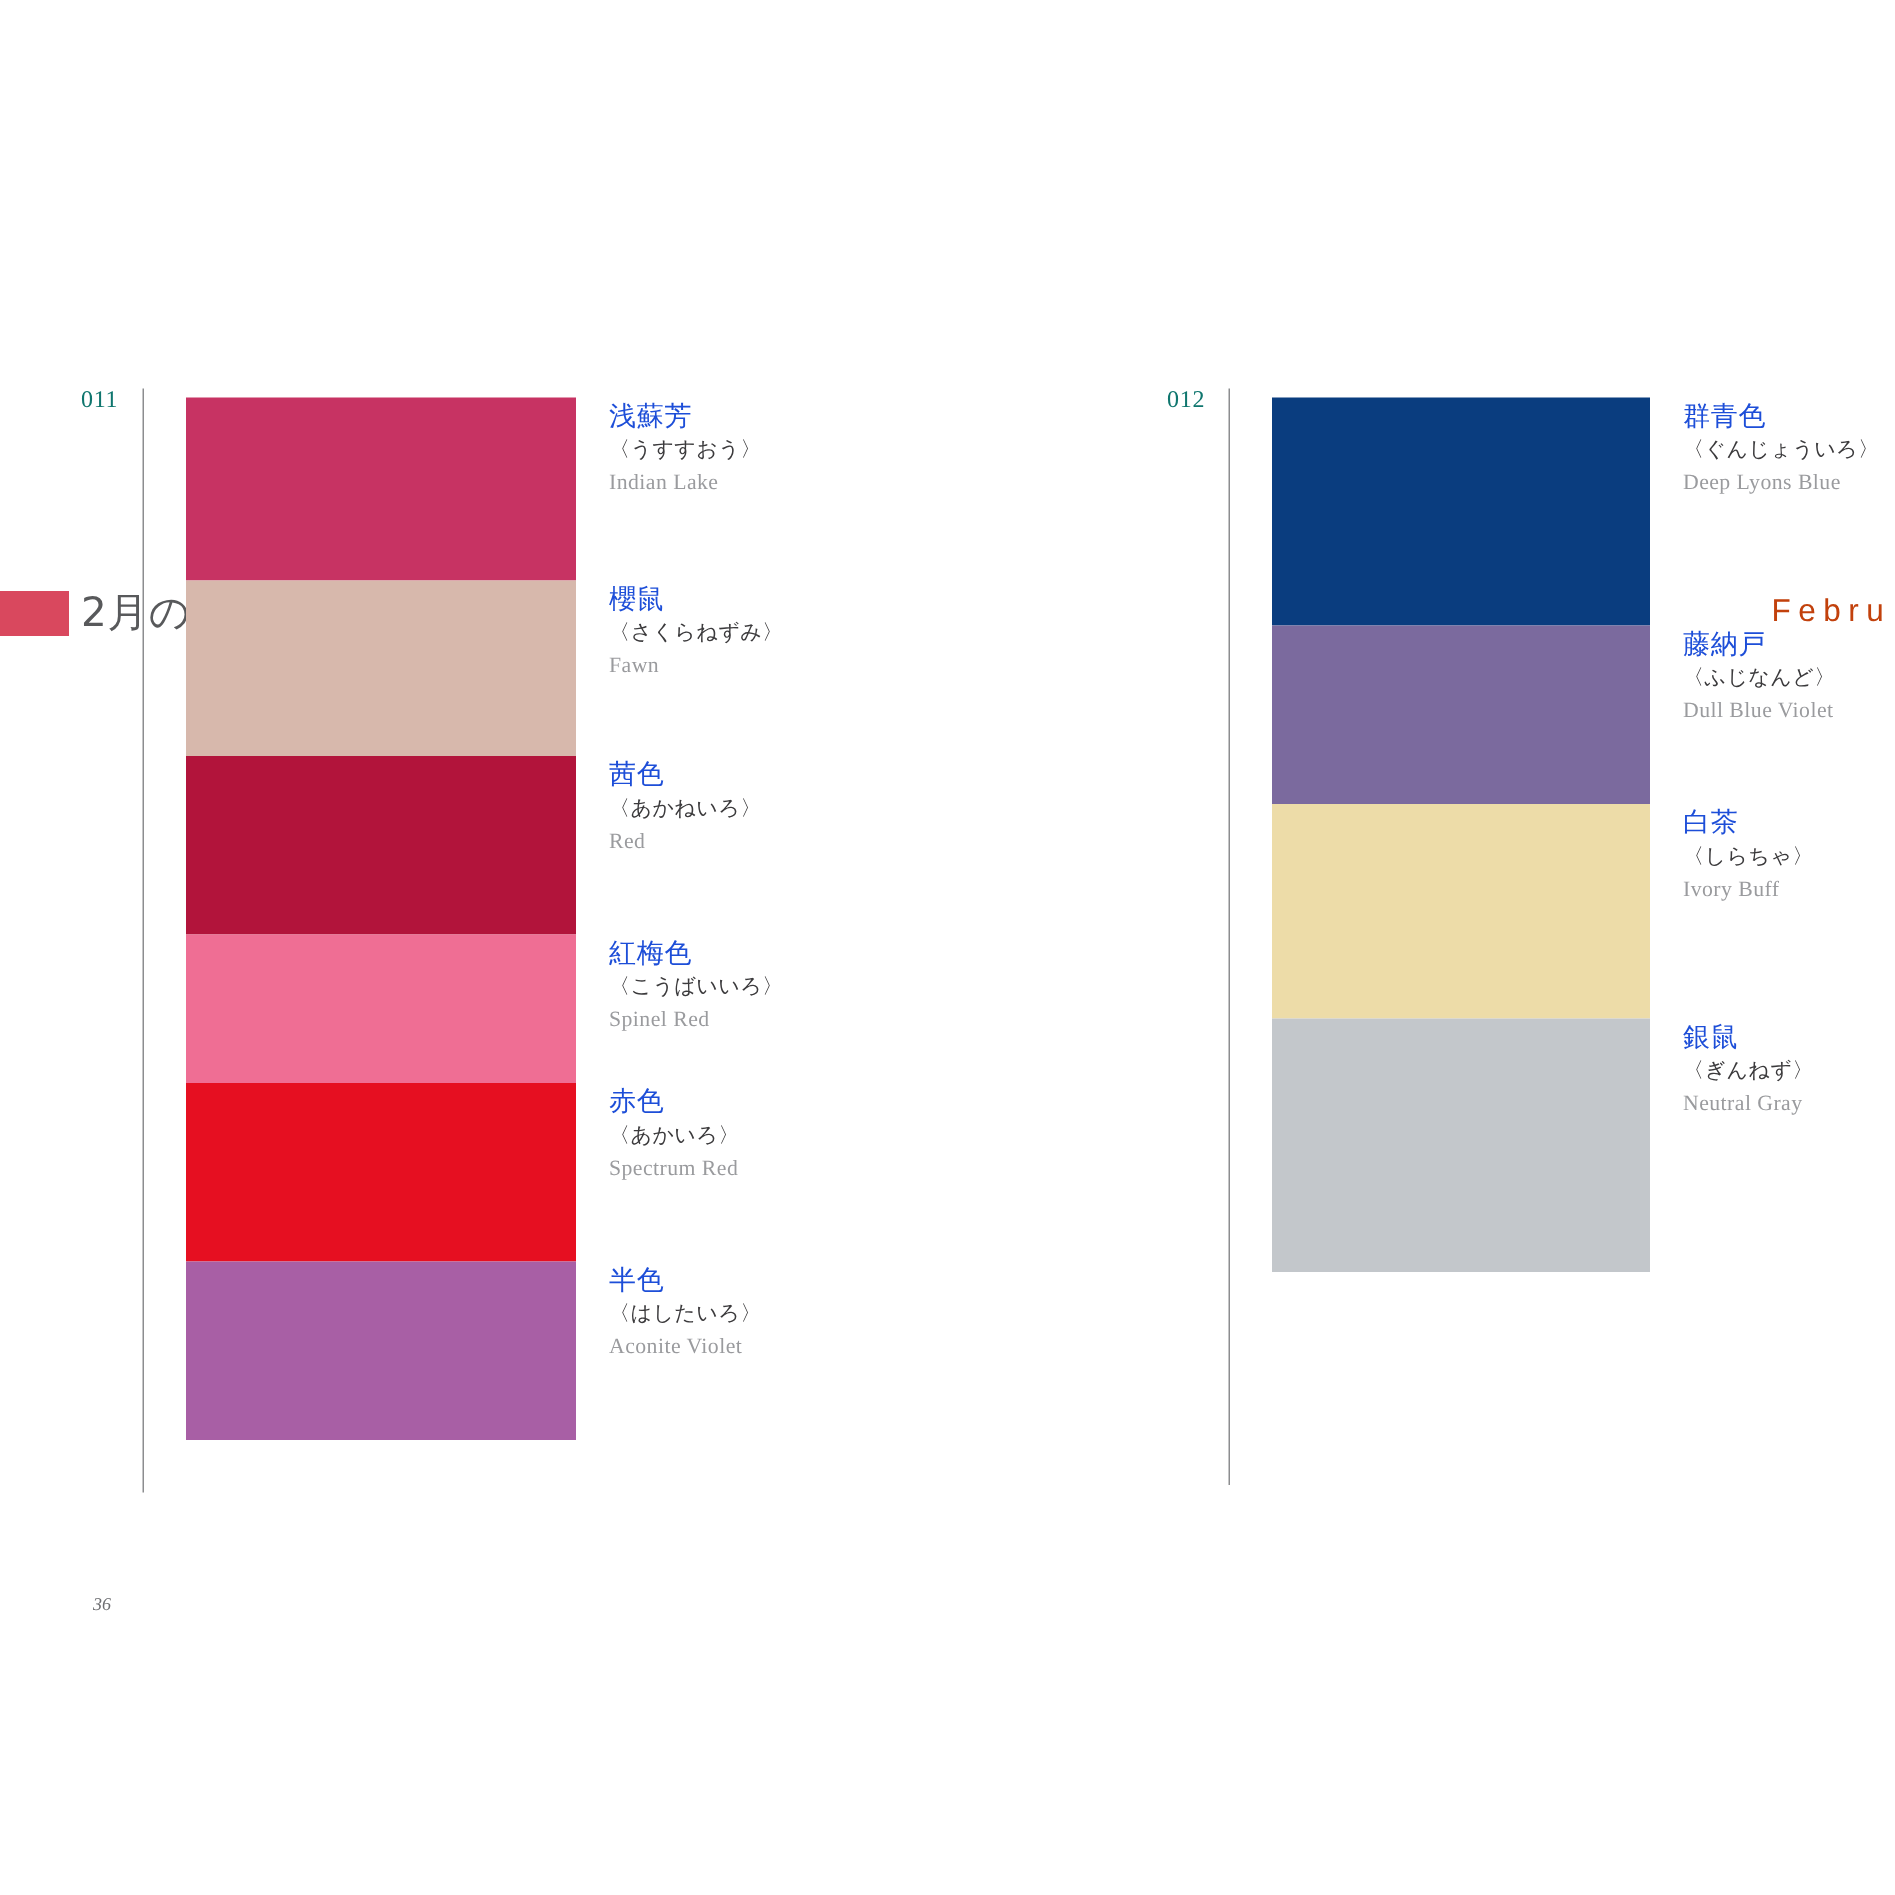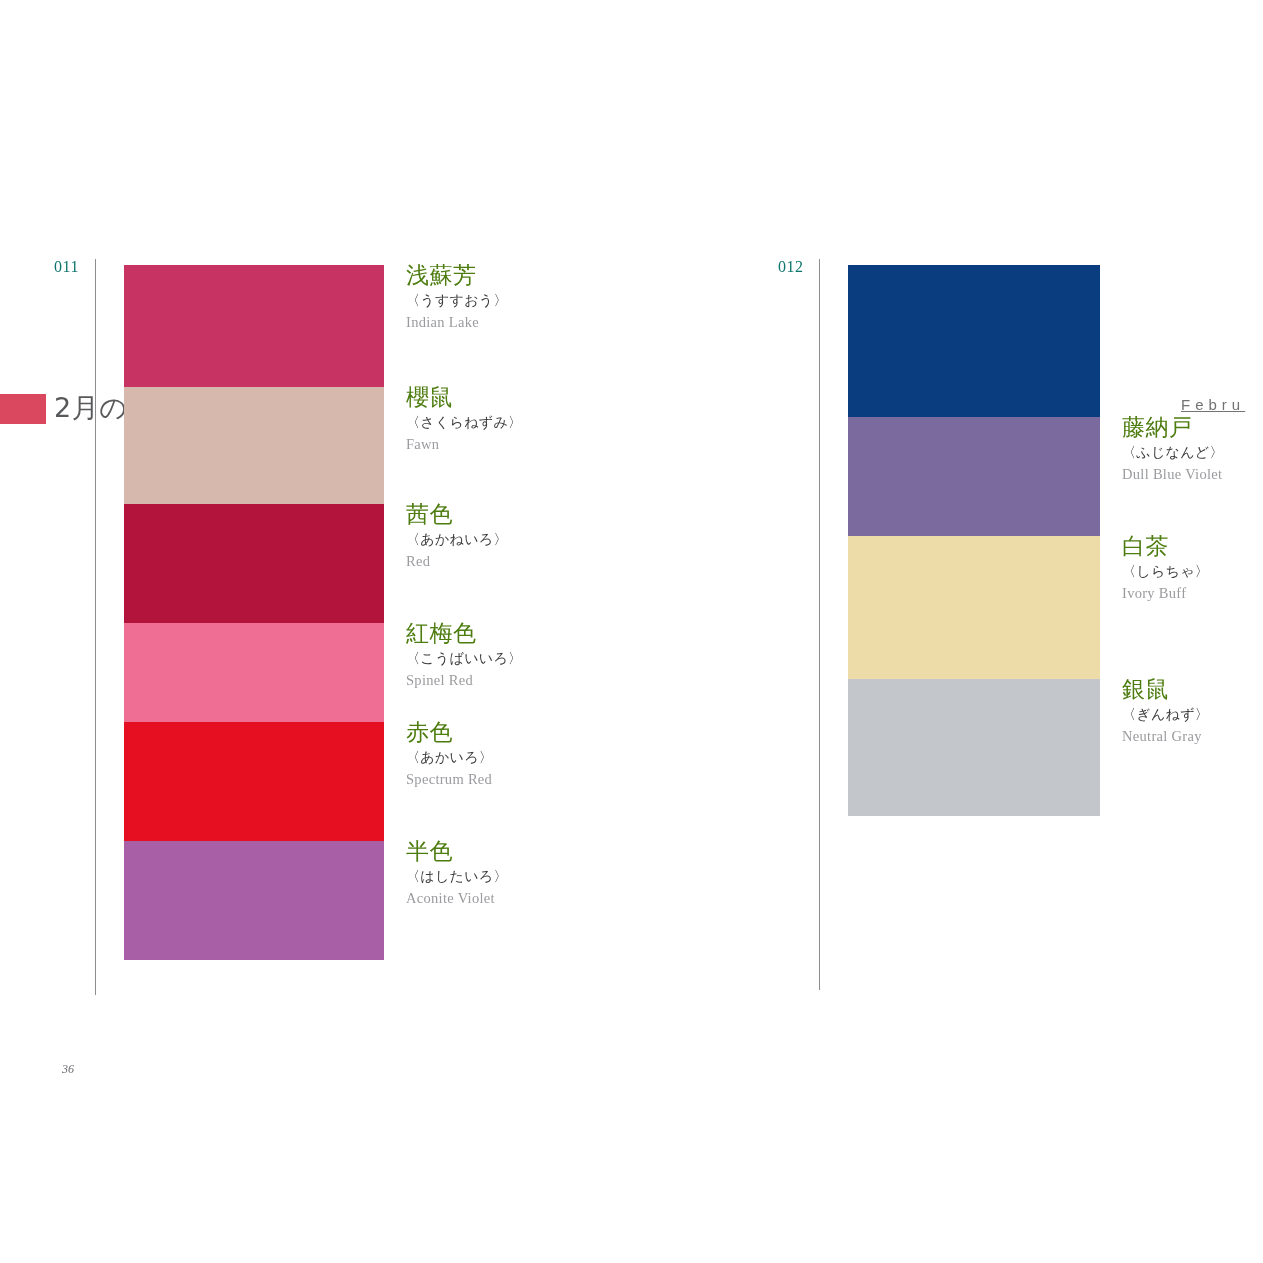--- a/index.html
+++ b/index.html
@@ -43,26 +43,25 @@
     color: #58595b;
     letter-spacing: 0.5px;
     white-space: nowrap;
     font-family: "DejaVu Sans", sans-serif;
   }
 
   #month-en {
     position: absolute;
     left: 1181px;
     top: 200px;
-    font-size: 15px;
-    color: #737373;
+    font-size: 21px;
+    color: #c2410c;
     letter-spacing: 5px;
     white-space: nowrap;
     font-family: "Liberation Sans", sans-serif;
-    text-decoration: underline;
   }
 
   
   .panel {
     position: absolute;
     top: 255px;
   }
   #panel-011 { left: 54px; }
   #panel-012 { left: 778px; }
 
@@ -103,25 +102,25 @@
 
   .swatch-label {
     position: absolute;
     top: 0;
     white-space: nowrap;
   }
   #panel-011 .swatch-label { left: 282px; }
   #panel-012 .swatch-label { left: 274px; }
 
   .name-ja {
-    font-size: 23px;
-    color: #4d7c0f;
+    font-size: 18px;
+    color: #1d4ed8;
     line-height: 24px;
     letter-spacing: 0.5px;
-    font-family: Liberation Mono, monospace;
+    font-family: Liberation Serif, serif;
   }
 
   .name-kana {
     font-size: 14px;
     color: #3b3a3c;
     line-height: 22px;
     letter-spacing: 0.3px;
     font-family: "DejaVu Sans", sans-serif;
   }
 
@@ -207,38 +206,43 @@
       </div>
     </div>
 </div>
 
 <div class="panel" id="panel-012">
   <div class="panel-number">012</div>
   <div class="panel-rule"></div>
   <div class="swatch-stack">
       <div class="swatch-row" style="height: 152px;">
         <div class="swatch-chip" style="background: rgb(10, 61, 127);"></div>
+        <div class="swatch-label">
+          <div class="name-ja">群青色</div>
+          <div class="name-kana">〈ぐんじょういろ〉</div>
+          <div class="name-en">Deep Lyons Blue</div>
+        </div>
       </div>
       <div class="swatch-row" style="height: 119px;">
         <div class="swatch-chip" style="background: rgb(123, 106, 158);"></div>
         <div class="swatch-label">
           <div class="name-ja">藤納戸</div>
           <div class="name-kana">〈ふじなんど〉</div>
           <div class="name-en">Dull Blue Violet</div>
         </div>
       </div>
       <div class="swatch-row" style="height: 143px;">
         <div class="swatch-chip" style="background: rgb(237, 220, 168);"></div>
         <div class="swatch-label">
           <div class="name-ja">白茶</div>
           <div class="name-kana">〈しらちゃ〉</div>
           <div class="name-en">Ivory Buff</div>
         </div>
       </div>
-      <div class="swatch-row" style="height: 137px;">
+      <div class="swatch-row" style="height: 169px;">
         <div class="swatch-chip" style="background: rgb(195, 199, 203);"></div>
         <div class="swatch-label">
           <div class="name-ja">銀鼠</div>
           <div class="name-kana">〈ぎんねず〉</div>
           <div class="name-en">Neutral Gray</div>
         </div>
       </div>
     </div>
 </div>
 

